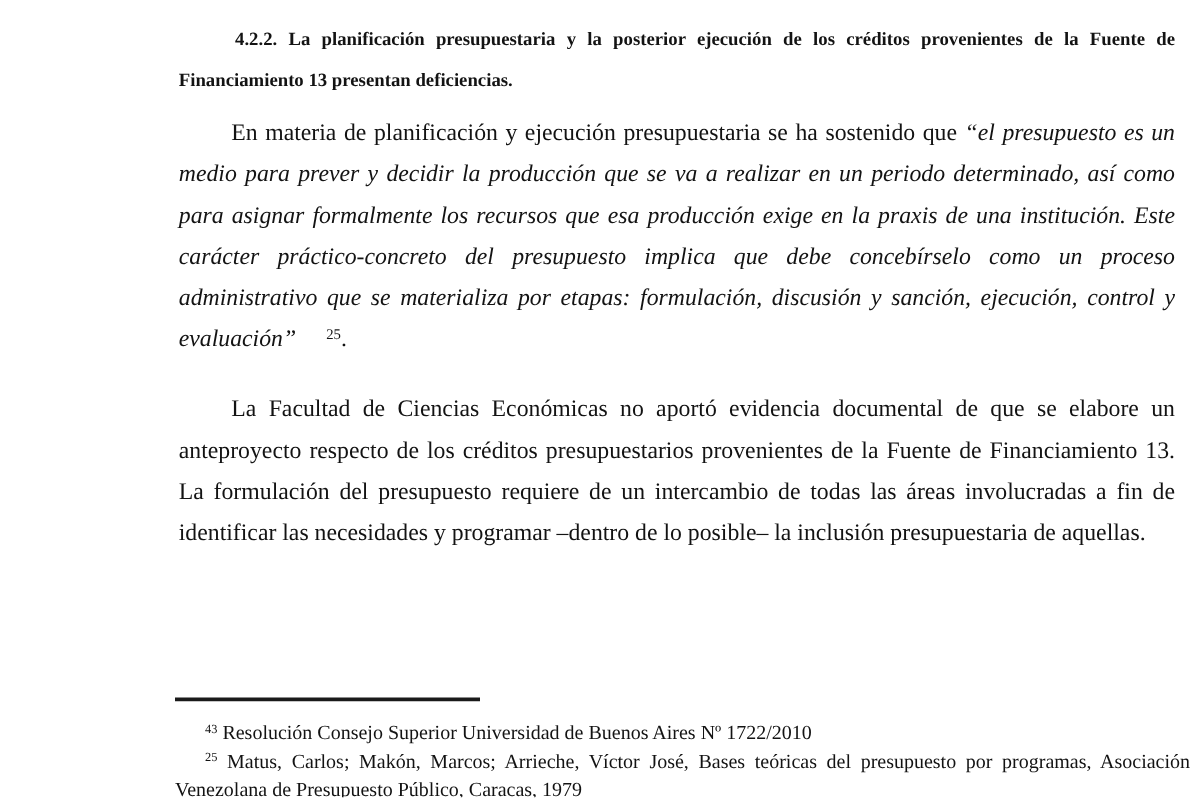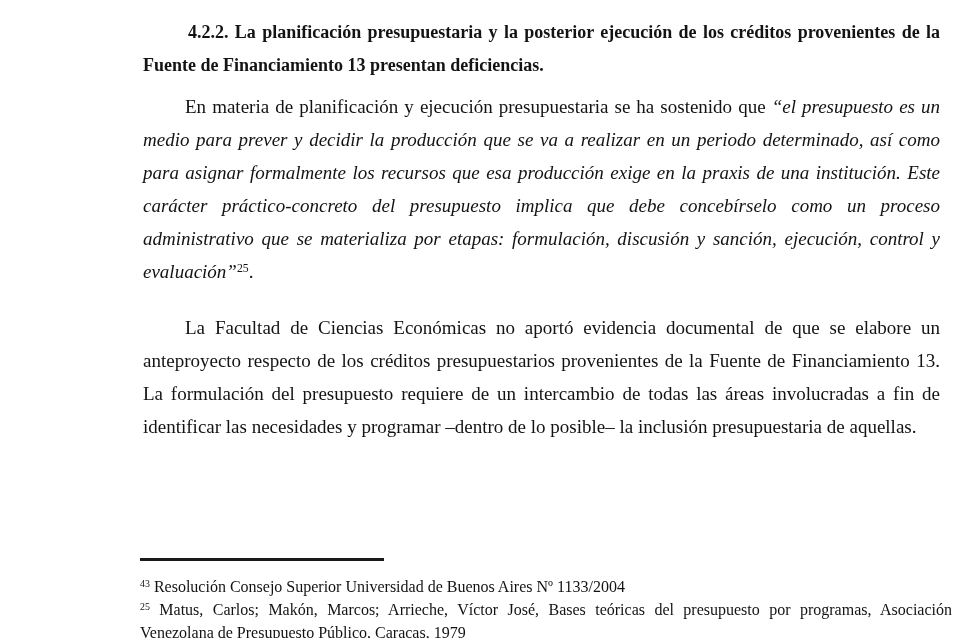--- a/index.html
+++ b/index.html
@@ -20,40 +20,41 @@
     position: absolute;
     left: 143px;
     top: 16px;
     width: 797px;
     font-size: 19px;
     line-height: 33px;
     text-align: justify;
   }
   .heading {
     margin: 0;
-    font-size: 18px;
+    font-size: 15px;
     font-weight: bold;
     text-indent: 45px;
     text-align: justify;
   }
   .para {
     margin: 0;
     text-indent: 42px;
     text-align: justify;
   }
   .para.p1 { margin-top: 8px; }
   .para.p2 { margin-top: 23px; }
   .quote-italic { font-style: italic; }
   .fnref {
     font-size: 62%;
     vertical-align: baseline;
     position: relative;
     top: -0.55em;
     line-height: 0;
     font-style: normal;
+    margin-left: 24px;
   }
   .footnotes {
     position: absolute;
     left: 140px;
     top: 558px;
     width: 812px;
     font-size: 16px;
     line-height: 23px;
     text-align: justify;
   }
@@ -78,19 +79,19 @@
     <p class="para p1"><span>En materia de planificación y ejecución presupuestaria se ha sostenido que </span><span class="quote-italic">“el presupuesto es un medio para prever y decidir la producción que se va a realizar en un periodo determinado, así como para asignar formalmente los recursos que esa producción exige en la praxis de una institución. Este carácter práctico-concreto del presupuesto implica que debe concebírselo como un proceso administrativo que se materializa por etapas: formulación, discusión y sanción, ejecución, control y evaluación”</span><sup class="fnref">25</sup><span>.</span></p>
 
     <p class="para p2">La Facultad de Ciencias Económicas no aportó evidencia documental de que se elabore un anteproyecto respecto de los créditos presupuestarios provenientes de la Fuente de Financiamiento 13. La formulación del presupuesto requiere de un intercambio de todas las áreas involucradas a fin de identificar las necesidades y programar –dentro de lo posible– la inclusión presupuestaria de aquellas.</p>
 
   </div>
 
   <div class="footnotes">
 
     <div class="fn-rule"></div>
 
-    <p class="footnote"><sup class="fnref">43</sup> <span>Resolución Consejo Superior Universidad de Buenos Aires Nº 1133/2004</span></p>
+    <p class="footnote"><sup class="fnref">43</sup> <span>Resolución Consejo Superior Universidad de Buenos Aires Nº 1722/2010</span></p>
 
     <p class="footnote"><sup class="fnref">25</sup> <span>Matus, Carlos; Makón, Marcos; Arrieche, Víctor José, Bases teóricas del presupuesto por programas, Asociación Venezolana de Presupuesto Público, Caracas, 1979</span></p>
 
   </div>
 
 </div>
 
 </body></html>

